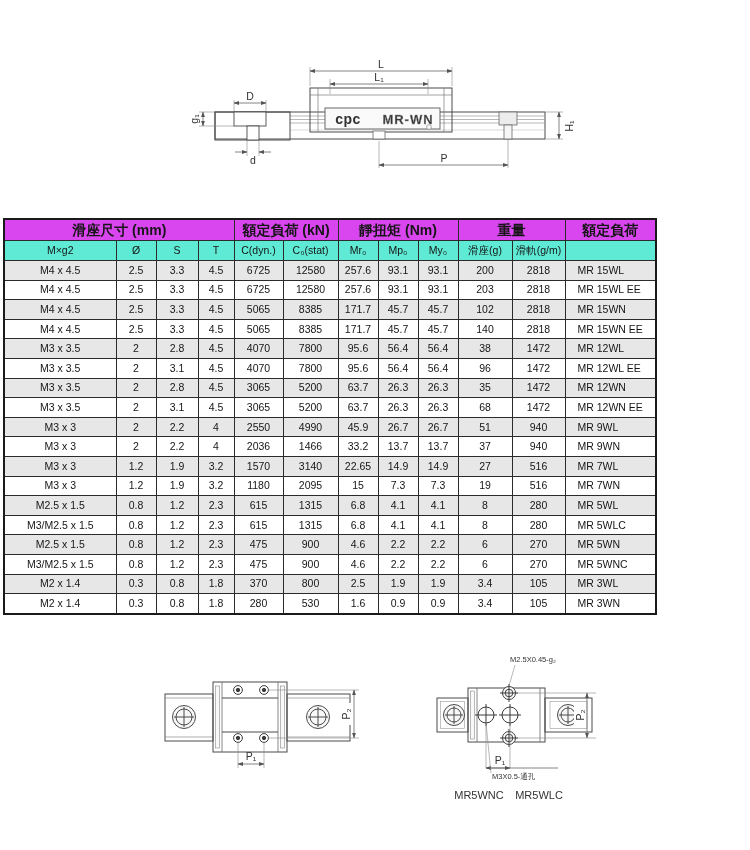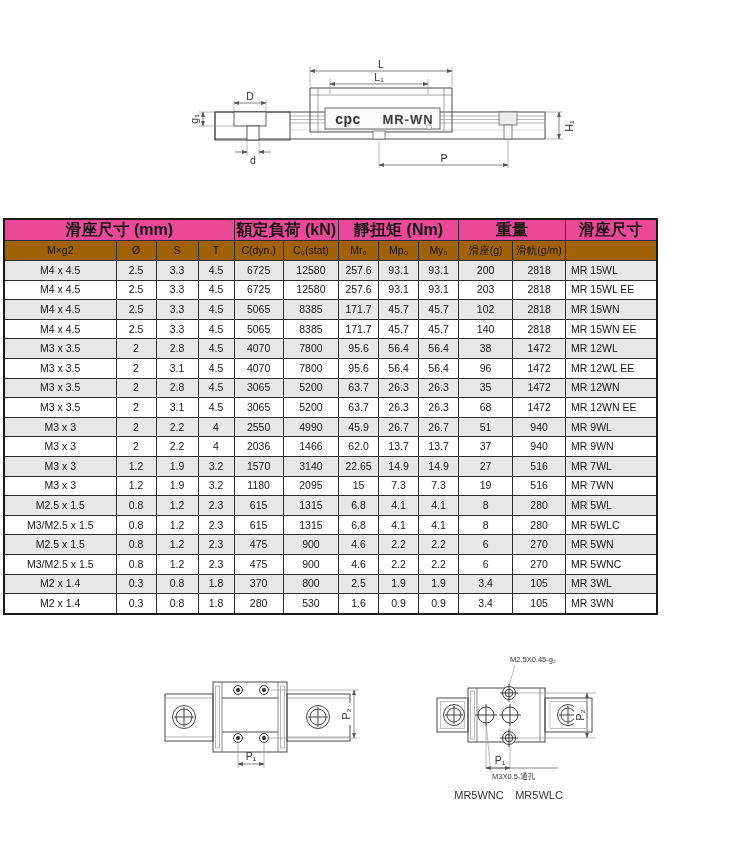--- a/index.html
+++ b/index.html
@@ -5,24 +5,24 @@
   html,body{margin:0;padding:0;}
   body{width:750px;height:850px;background:#fff;font-family:"Liberation Sans",sans-serif;}
   .page{position:relative;width:750px;height:850px;background:#ffffff;overflow:hidden;}
 
   
   .spec-table{position:absolute;left:3px;top:218px;border-collapse:collapse;table-layout:fixed;
               background:#fff;border:2px solid #1a1a1a;}
   .spec-table th,.spec-table td{border:1px solid #2b2b2b;text-align:center;font-size:10.5px;
               color:#151515;padding:0 2px;height:18.6px;line-height:1.05;font-weight:400;
               white-space:nowrap;overflow:hidden;}
-  .spec-table tr.grp th{height:20px;font-size:16px;font-weight:700;background:#ec4899;}
-  .spec-table tr.sub th{height:19px;font-size:10.5px;font-weight:400;background:#a16207;}
+  .spec-table tr.grp th{height:20px;font-size:14px;font-weight:700;background:#d946ef;}
+  .spec-table tr.sub th{height:19px;font-size:10.5px;font-weight:400;background:#5eead4;}
   .spec-table tbody tr.alt{background:#e7e7e7;}
-  .spec-table td.model{text-align:left;padding-left:5px;}
+  .spec-table td.model{text-align:left;padding-left:12px;}
 
   
   svg{position:absolute;overflow:visible;}
   svg text{font-family:"Liberation Sans",sans-serif;fill:#333;}
   .dim{stroke:#666;stroke-width:0.8;fill:none;}
   .ext{stroke:#888;stroke-width:0.6;fill:none;}
   .edge{stroke:#4a4a4a;stroke-width:1;fill:none;}
   .dimtxt{font-size:10.5px;}
 </style>
 </head>
@@ -127,21 +127,21 @@
         <col style="width:54px">
         <col style="width:53px">
         <col style="width:91px">
     </colgroup>
     <thead>
       <tr class="grp">
         <th colspan="4">滑座尺寸 (mm)</th>
         <th colspan="2">額定負荷 (kN)</th>
         <th colspan="3">靜扭矩 (Nm)</th>
         <th colspan="2">重量</th>
-        <th>滑座尺寸</th>
+        <th>額定負荷</th>
       </tr>
       <tr class="sub">
         <th>M×g2</th>
         <th>Ø</th>
         <th>S</th>
         <th>T</th>
         <th>C(dyn.)</th>
         <th>C₀(stat)</th>
         <th>Mr₀</th>
         <th>Mp₀</th>
@@ -278,21 +278,21 @@
           <td>940</td>
           <td class="model">MR 9WL</td>
         </tr>
         <tr>
           <td>M3 x 3</td>
           <td>2</td>
           <td>2.2</td>
           <td>4</td>
           <td>2036</td>
           <td>1466</td>
-          <td>62.0</td>
+          <td>33.2</td>
           <td>13.7</td>
           <td>13.7</td>
           <td>37</td>
           <td>940</td>
           <td class="model">MR 9WN</td>
         </tr>
         <tr class="alt">
           <td>M3 x 3</td>
           <td>1.2</td>
           <td>1.9</td>

